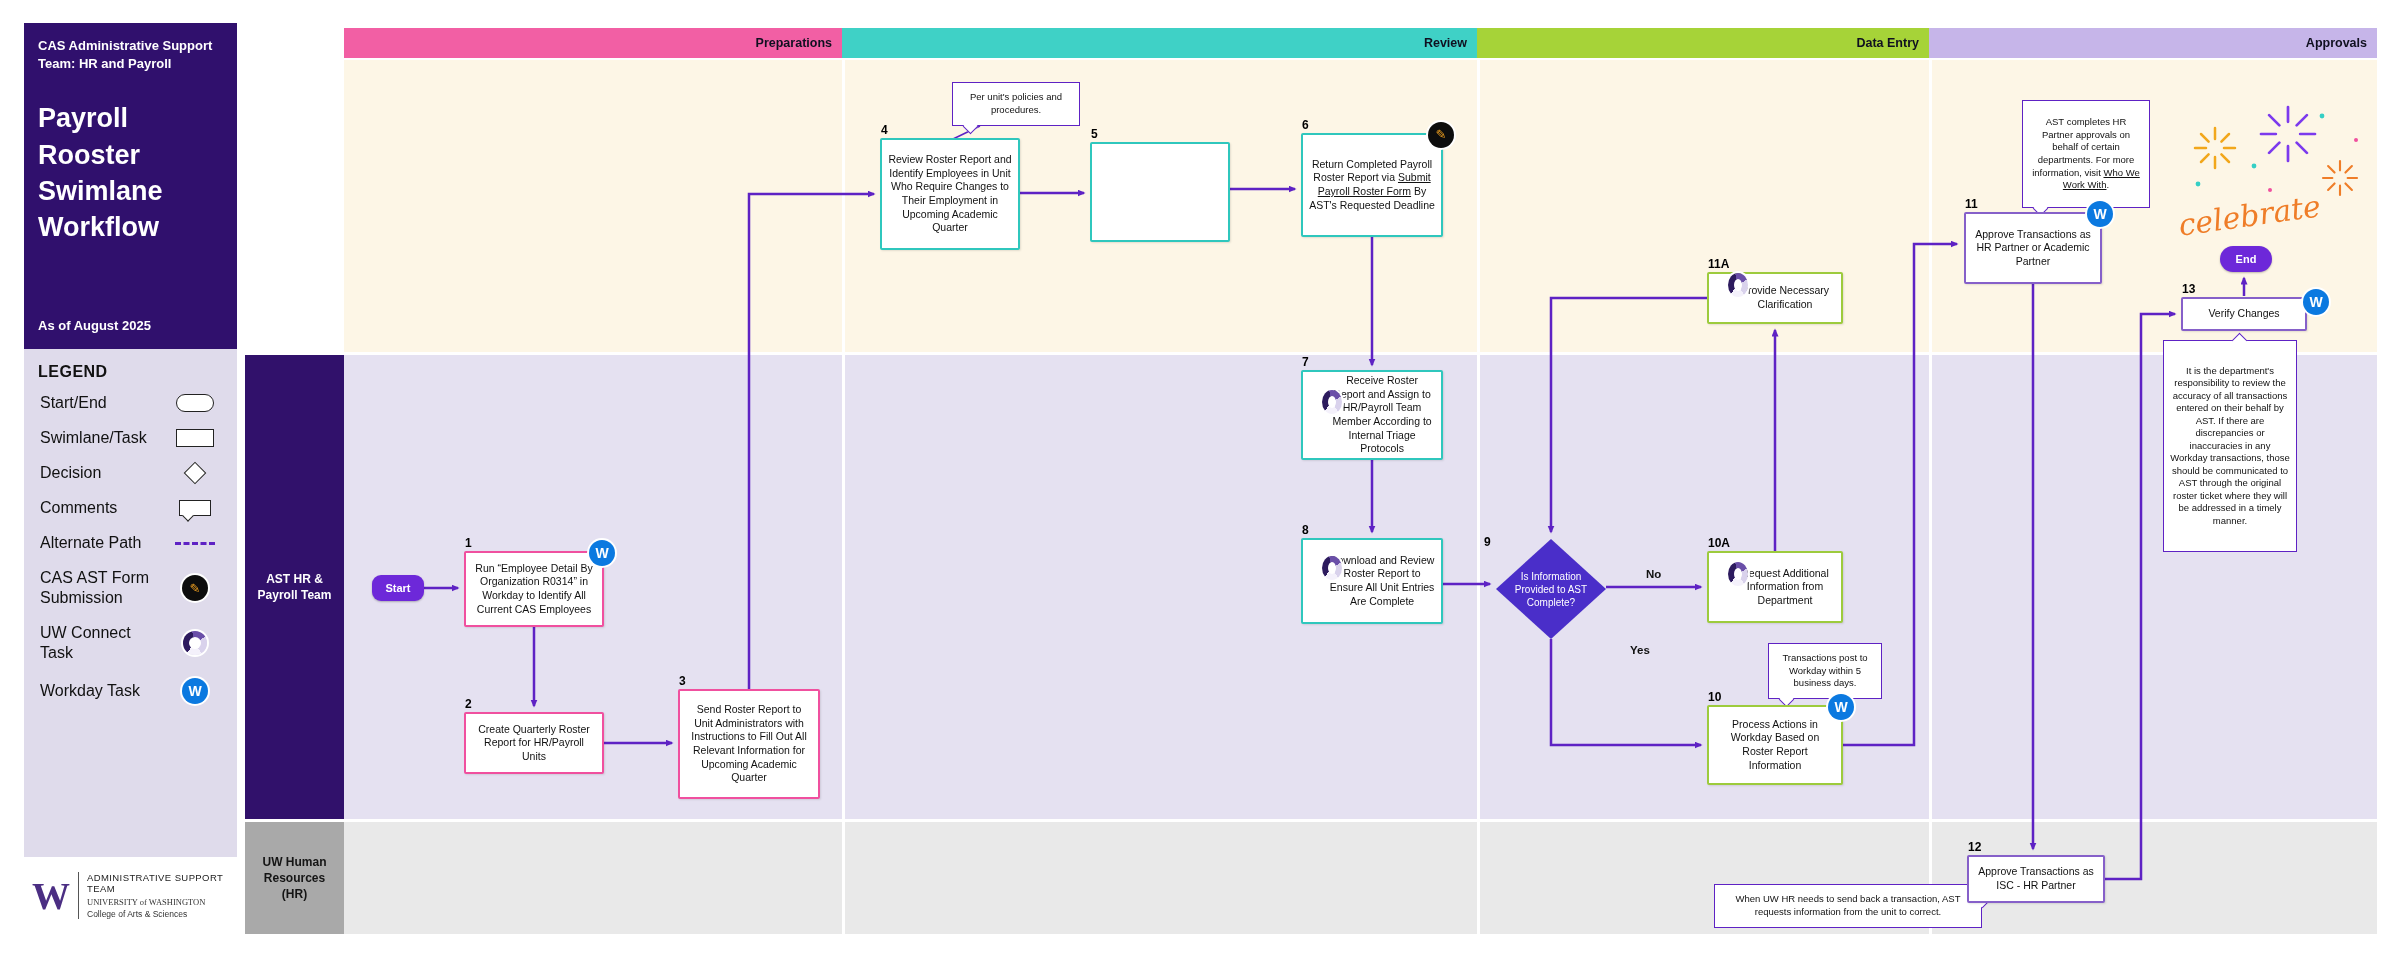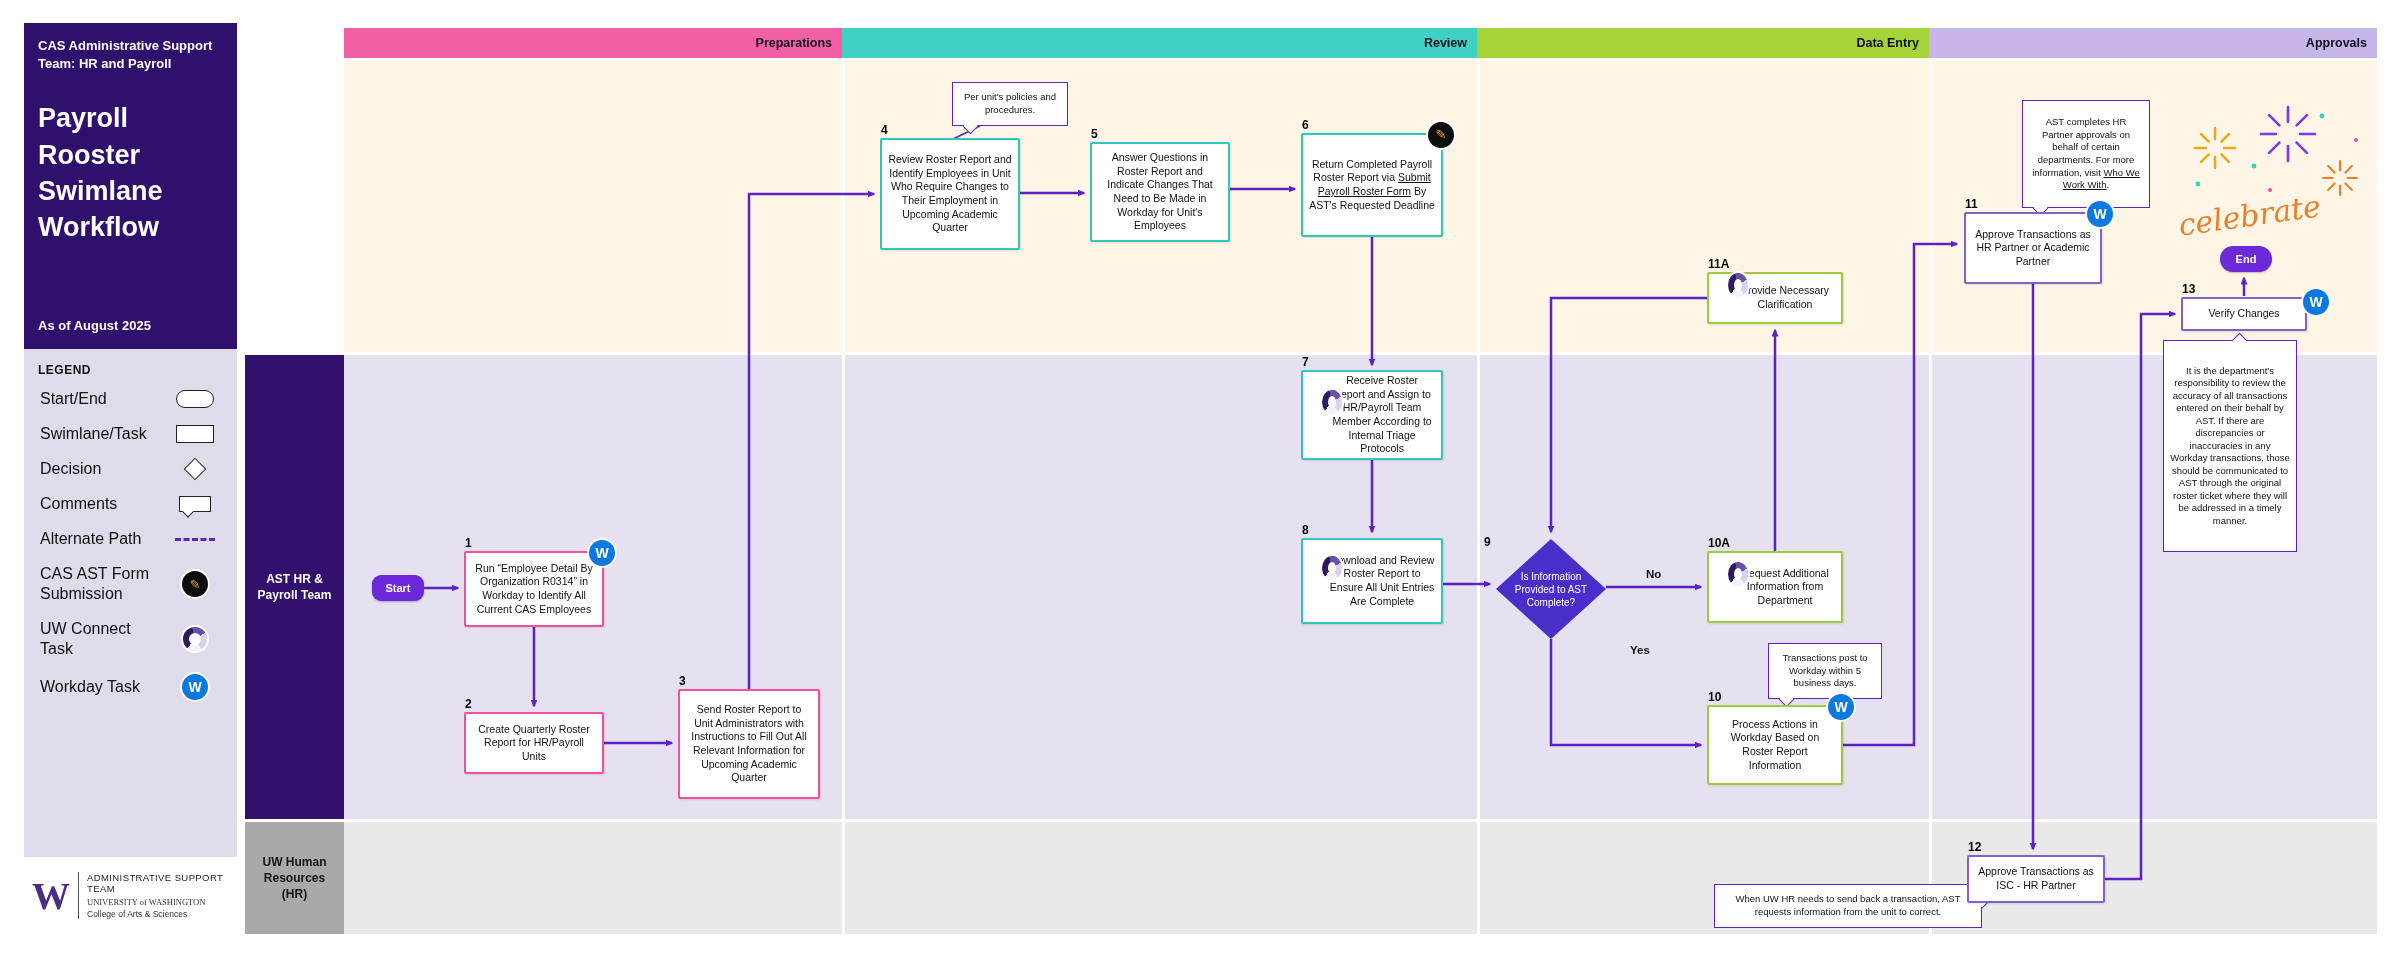--- a/index.html
+++ b/index.html
@@ -5,21 +5,21 @@
   html,body{margin:0;padding:0;background:#fff;font-family:"Liberation Sans",sans-serif;}
   .canvas{position:relative;width:2400px;height:960px;background:#fff;overflow:hidden;}
 
   
   .sidebar{position:absolute;left:24px;top:23px;width:213px;height:911px;z-index:5;}
   .sb-purple{position:absolute;left:0;top:0;width:100%;height:326px;background:#30106d;color:#fff;box-sizing:border-box;padding:14px 14px;}
   .sb-org{font-size:13px;font-weight:bold;line-height:1.35;}
   .sb-title{margin:28px 0 0 0;font-size:27px;font-weight:bold;line-height:1.35;width:150px;}
   .sb-asof{position:absolute;left:14px;bottom:16px;font-size:13px;font-weight:bold;}
   .sb-legend{position:absolute;left:0;top:326px;width:100%;height:508px;background:#dfdbeb;box-sizing:border-box;padding:12px 14px;}
-  .lg-head{font-size:12px;font-weight:bold;letter-spacing:.5px;color:#111;margin:2px 0 12px 0;}
+  .lg-head{font-size:16px;font-weight:bold;letter-spacing:.5px;color:#111;margin:2px 0 12px 0;}
   .lg-row{display:flex;align-items:center;justify-content:space-between;margin:0 2px 15px 2px;min-height:20px;}
   .lg-label{font-weight:normal;font-size:16px;color:#111;max-width:118px;line-height:1.25;}
   .lg-shape{width:52px;display:flex;justify-content:center;align-items:center;}
   .lg-pill{width:36px;height:16px;border:1.5px solid #222;border-radius:9px;background:#fff;}
   .lg-rect{width:36px;height:16px;border:1.5px solid #222;background:#fff;}
   .lg-diamond{width:14px;height:14px;border:1.5px solid #222;background:#fff;transform:rotate(45deg);}
   .lg-comment{width:30px;height:14px;border:1.5px solid #222;background:#fff;position:relative;}
   .lg-comment::after{content:"";position:absolute;left:4px;bottom:-5px;width:7px;height:7px;background:#fff;border-right:1.5px solid #222;border-bottom:1.5px solid #222;transform:rotate(45deg);}
   .lg-dash{width:40px;border-top:3px dashed #5e22c4;}
   .sb-footer{position:absolute;left:0;top:834px;width:100%;height:77px;background:#fff;display:flex;align-items:center;gap:8px;box-sizing:border-box;padding:8px 8px;}
@@ -185,32 +185,31 @@
       <path d="M2244,296 V278" marker-end="url(#ah)"></path>
     </g>
     <g stroke="#5e22c4" stroke-width="1.5" fill="none">
       <path d="M980,126 L953,139"></path>
     </g>
   </svg>
 
   <div class="pill" style="left:372px;top:575px;border-radius:9px;">Start</div>
   <div class="pill" style="left:2220px;top:246px;">End</div>
 
-  <div class="comment tail-b" style="left:952px;top:82px;width:116px;height:44px;">
+  <div class="comment tail-b" style="left:952px;top:82px;width:128px;height:44px;">
     <div class="ctxt">Per unit's policies and procedures.</div>
   </div>
 
   <div class="node teal" style="left:880px;top:138px;width:140px;height:112px;">
     <span class="num">4</span>
     <div class="txt">Review Roster Report and Identify Employees in Unit Who Require Changes to Their Employment in Upcoming Academic Quarter</div>
   </div>
 
   <div class="node teal" style="left:1090px;top:142px;width:140px;height:100px;">
     <span class="num">5</span>
-    <div class="txt">Answer Questions in Roster Report and Indicate Changes That Need to Be Made in Workday for Unit's Employees</div>
   </div>
 
   <div class="node teal" style="left:1301px;top:133px;width:142px;height:104px;">
     <span class="num">6</span>
     <span class="form-icon corner">✎</span>
     <div class="txt">
       <span>Return Completed Payroll Roster Report via </span><span class="link">Submit Payroll Roster Form</span><span> By AST's Requested Deadline</span>
     </div>
   </div>
 

